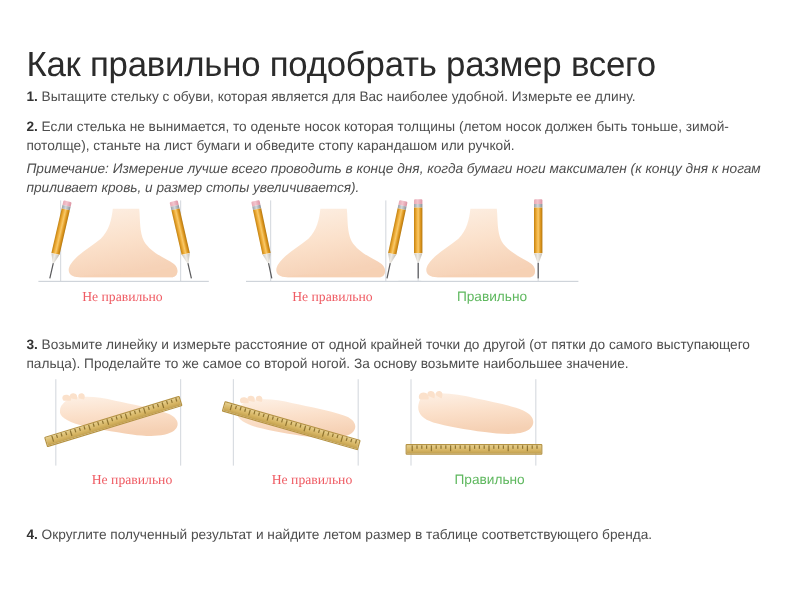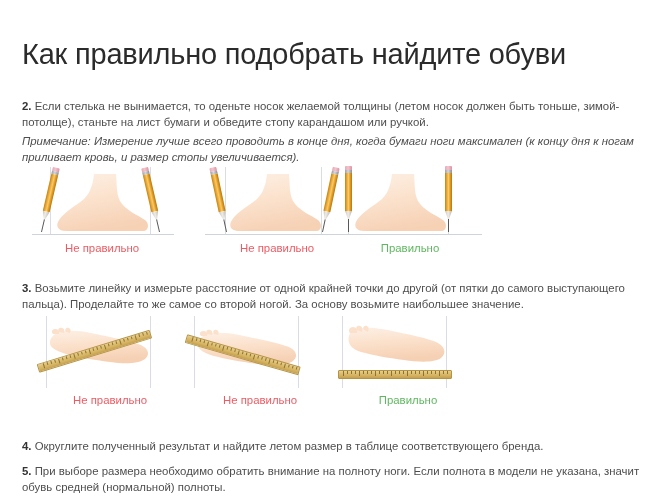--- a/index.html
+++ b/index.html
@@ -81,21 +81,21 @@
   .fig-canvas {
     position: relative;
   }
   .caption {
     position: absolute;
     width: 100%;
     text-align: center;
     font-size: 11.4px;
     white-space: nowrap;
   }
-  .cap-wrong { color: #ef5b63; }
+  .cap-wrong { color: #ef5b63; font-family: Liberation Serif, serif; }
   .cap-right { color: #5fb85f; }
 
   
   .vline {
     position: absolute;
     width: 1px;
     background: #d9dde2;
   }
   .hline {
     position: absolute;
@@ -163,24 +163,25 @@
     top: 0;
     width: 1px;
     background: #8e7330;
   }
 </style>
 </head>
 <body>
 
 <div class="page">
 
-  <h1 class="title">Как правильно подобрать найдите обуви</h1>
-
-
-  <p class="para" id="p2"><span class="num">2.</span><span> Если стелька не вынимается, то оденьте носок желаемой толщины (летом носок должен быть тоньше, зимой-потолще), станьте на лист бумаги и обведите стопу карандашом или ручкой.</span></p>
+  <h1 class="title">Как правильно подобрать размер всего</h1>
+
+  <p class="para" id="p1"><span class="num">1.</span><span> Вытащите стельку с обуви, которая является для Вас наиболее удобной. Измерьте ее длину.</span></p>
+
+  <p class="para" id="p2"><span class="num">2.</span><span> Если стелька не вынимается, то оденьте носок которая толщины (летом носок должен быть тоньше, зимой-потолще), станьте на лист бумаги и обведите стопу карандашом или ручкой.</span></p>
 
   <p class="note" id="note1">Примечание: Измерение лучше всего проводить в конце дня, когда бумаги ноги максимален (к концу дня к ногам приливает кровь, и размер стопы увеличивается).</p>
 
   <div class="row" id="row1">
 
     <div class="fig" style="left:22px; width:160px;">
       <div class="fig-canvas" style="height:75px; width:160px;">
         <div class="vline" style="left:28px; top:4px; height:68px;"></div>
         <div class="vline" style="left:128px; top:4px; height:68px;"></div>
         <div class="hline" style="left:10px; top:71px; width:142px;"></div>
@@ -464,15 +465,14 @@
             <span class="tick" style="left:108px;height:3px;"></span>
           </div>
         </div>
       </div>
       <div class="caption cap-right" style="top:82px;">Правильно</div>
     </div>
   </div>
 
   <p class="para" id="p4"><span class="num">4.</span><span> Округлите полученный результат и найдите летом размер в таблице соответствующего бренда.</span></p>
 
-  <p class="para" id="p5"><span class="num">5.</span><span> При выборе размера необходимо обратить внимание на полноту ноги. Если полнота в модели не указана, значит обувь средней (нормальной) полноты.</span></p>
 
 </div>
 
 </body></html>

